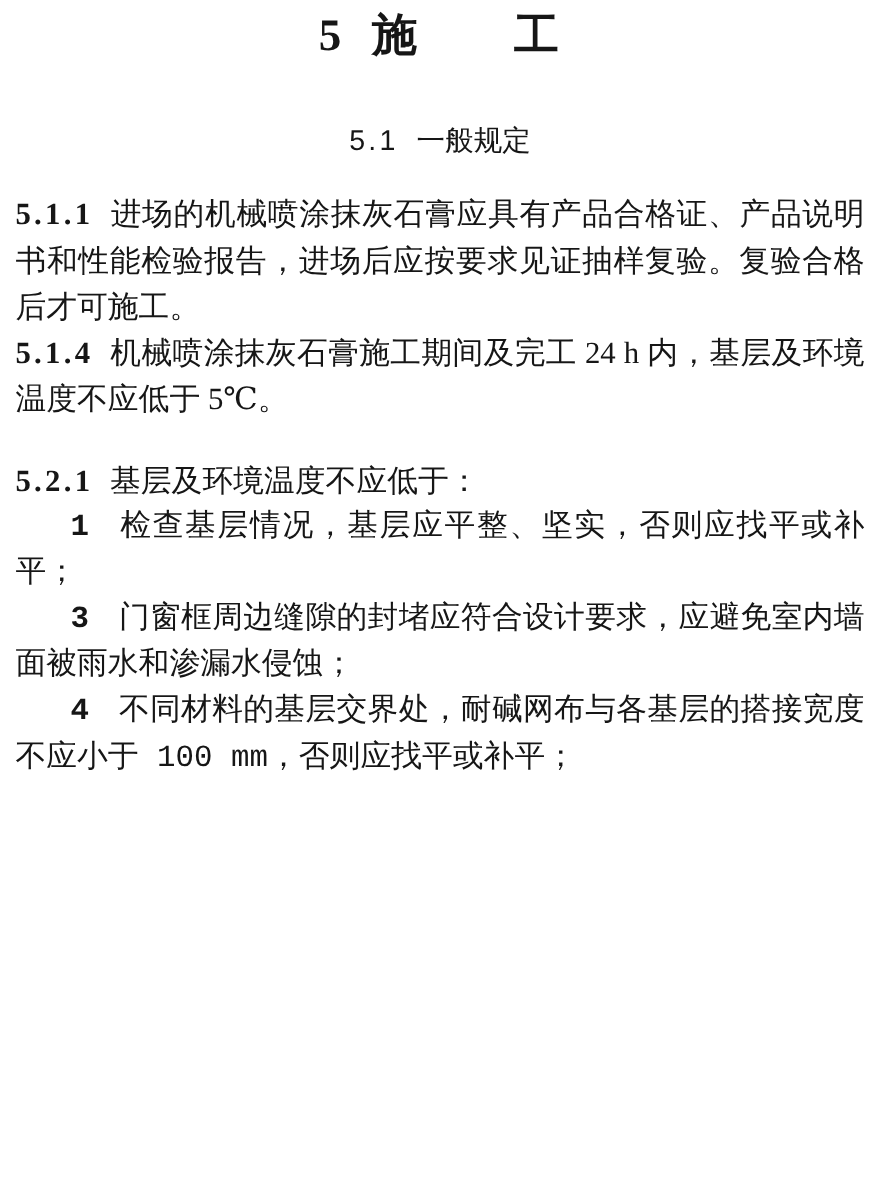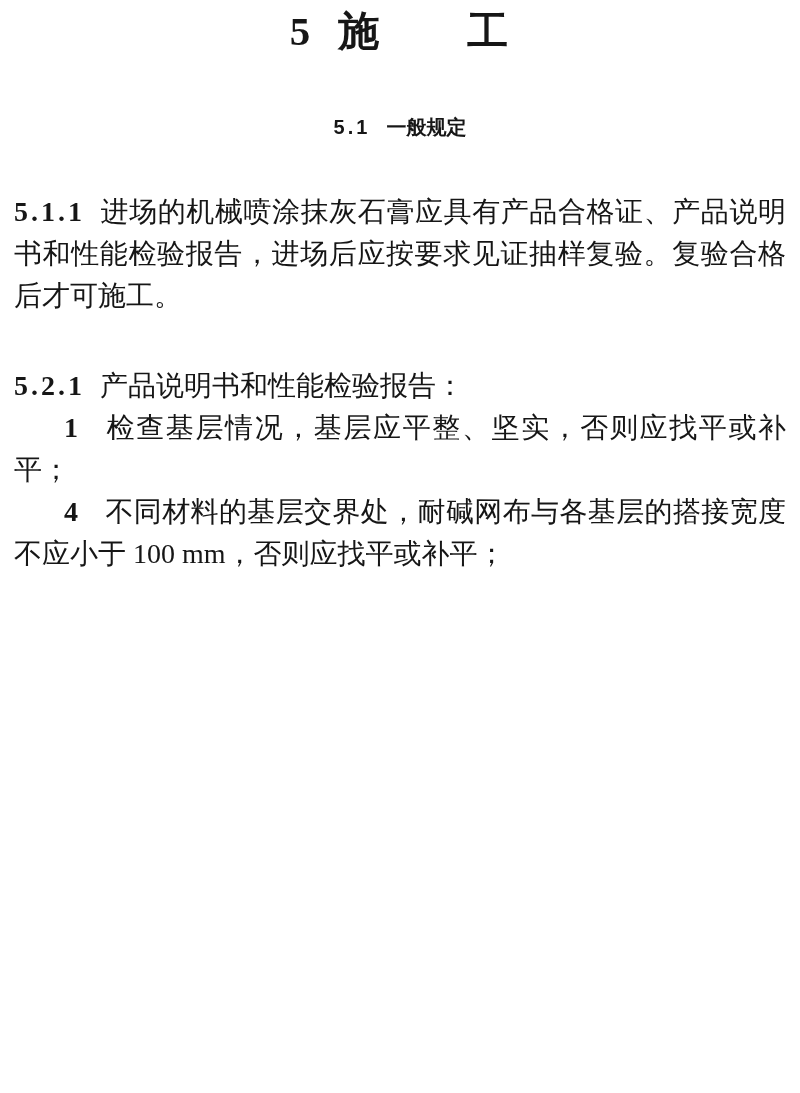--- a/index.html
+++ b/index.html
@@ -31,72 +31,75 @@
     white-space: pre;
   }
   .doc-title .chapter-num {
     margin-right: 26px;
   }
   
   .section-heading {
     margin: 0;
     text-align: center;
     font-family: "Liberation Sans", "DejaVu Sans", sans-serif;
-    font-size: 20px;
-    font-weight: bold;
+    font-size: 26px;
+    font-weight: normal;
     line-height: 32px;
     white-space: pre;
   }
   .section-heading .sec-num {
     letter-spacing: 3px;
     margin-right: 16px;
   }
   .heading-5-1 { margin-top: 57px; }
   .heading-5-2 { margin-top: 27px; }
   
   .para {
     margin: 0;
     font-size: 28px;
     line-height: 42px;
     text-align: justify;
     text-justify: inter-character;
   }
-  .first-para { margin-top: 48px; }
+  .first-para { margin-top: 32px; }
   .clause-num {
     font-weight: bold;
     letter-spacing: 3px;
     margin-right: 15px;
   }
   
   .item {
     text-indent: 50px;
+    font-family: Liberation Mono, monospace;
   }
   .item-num {
     font-weight: bold;
     margin-right: 27px;
   }
 </style>
 </head>
 <body>
 
 <div class="page">
   <div class="content">
 
     <h1 class="doc-title"><span class="chapter-num">5</span><span>施　　工</span></h1>
 
     <h2 class="section-heading heading-5-1"><span class="sec-num">5.1</span><span>一般规定</span></h2>
 
     <p class="para first-para"><span class="clause-num">5.1.1</span><span>进场的机械喷涂抹灰石膏应具有产品合格证、产品说明书和性能检验报告，进场后应按要求见证抽样复验。复验合格后才可施工。</span></p>
 
 
 
+    <p class="para"><span class="clause-num">5.1.4</span><span>机械喷涂抹灰石膏施工期间及完工 24 h 内，基层及环境温度不应低于 5℃。</span></p>
 
 
-    <p class="para first-para"><span class="clause-num">5.2.1</span><span>产品说明书和性能检验报告：</span></p>
+    <p class="para first-para"><span class="clause-num">5.2.1</span><span>基层及环境温度不应低于：</span></p>
 
     <p class="para item"><span class="item-num">1</span><span>检查基层情况，基层应平整、坚实，否则应找平或补平；</span></p>
 
 
+    <p class="para item"><span class="item-num">3</span><span>门窗框周边缝隙的封堵应符合设计要求，应避免室内墙面被雨水和渗漏水侵蚀；</span></p>
 
     <p class="para item"><span class="item-num">4</span><span>不同材料的基层交界处，耐碱网布与各基层的搭接宽度不应小于 100 mm，否则应找平或补平；</span></p>
 
   </div>
 </div>
 
 </body></html>

